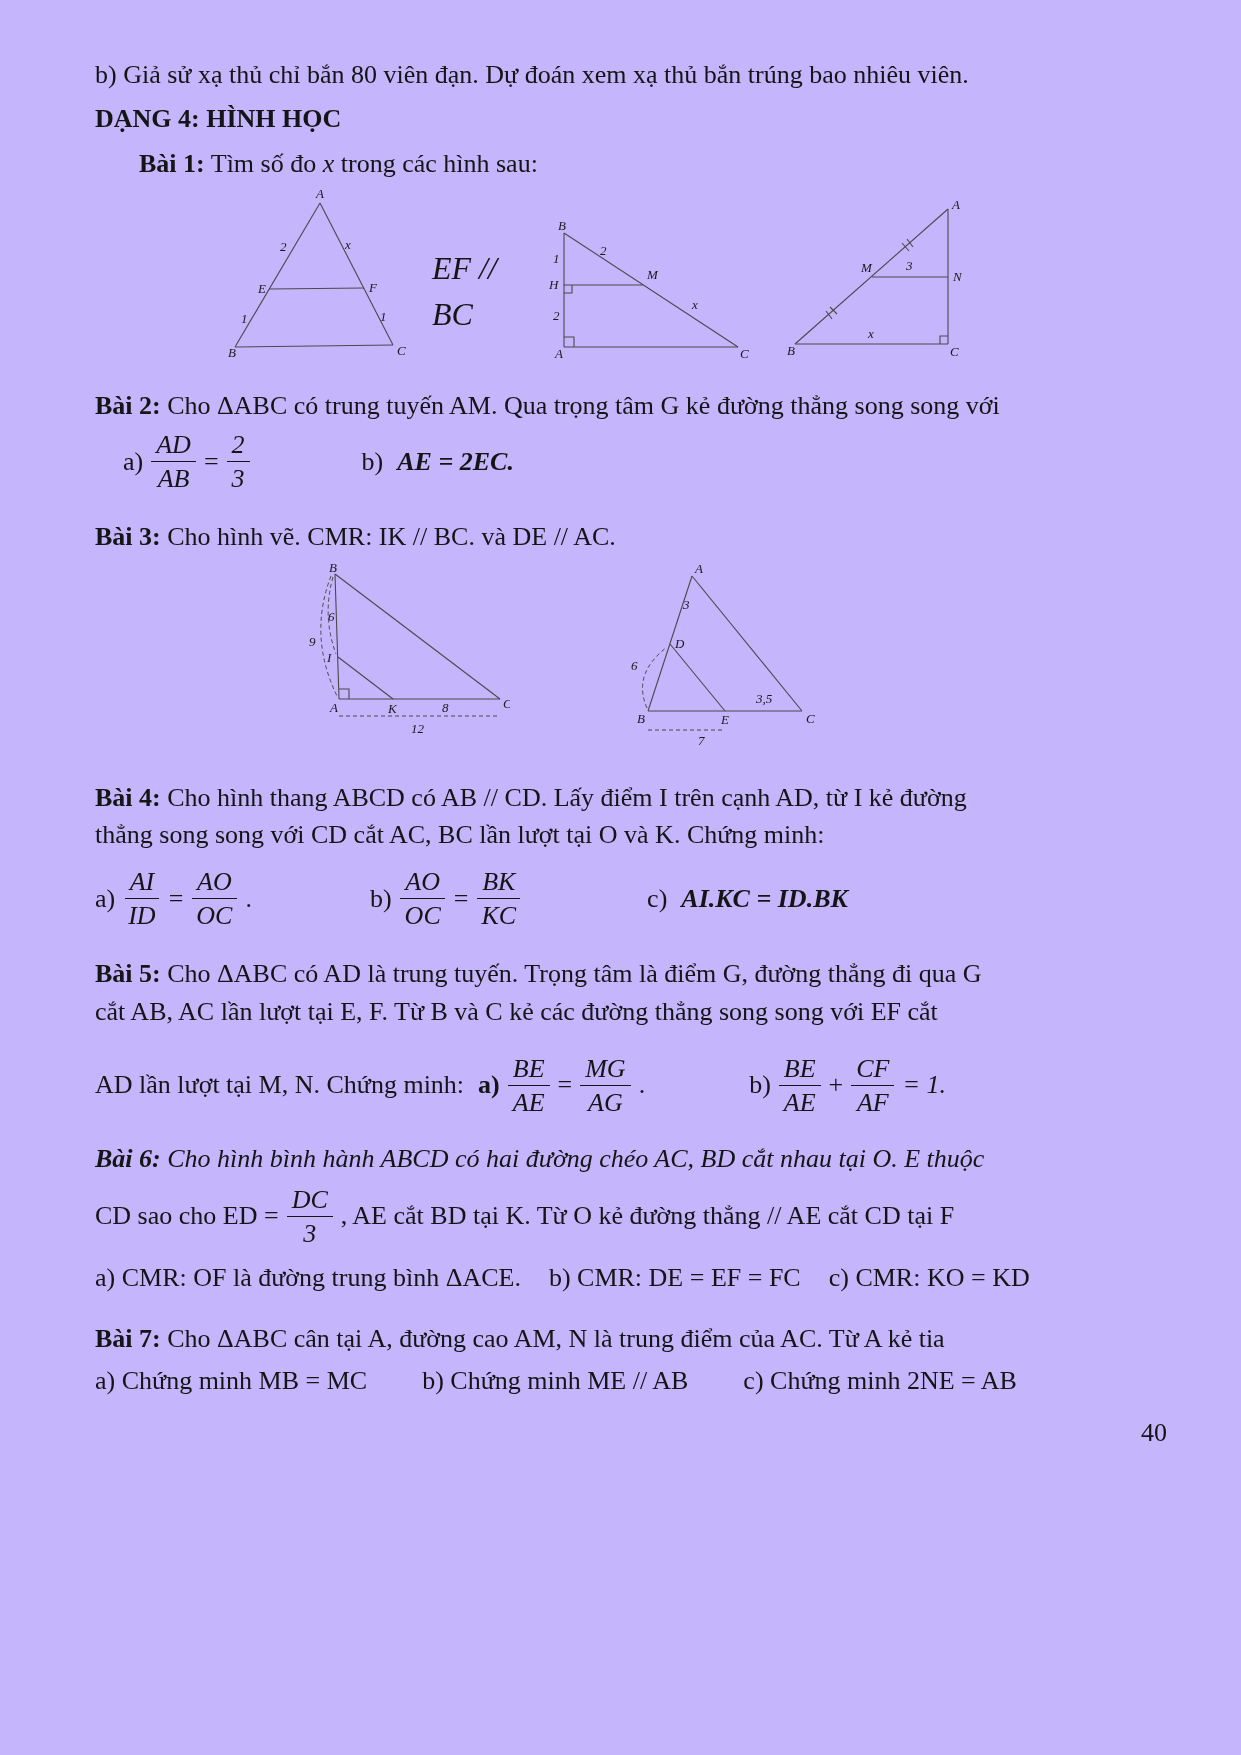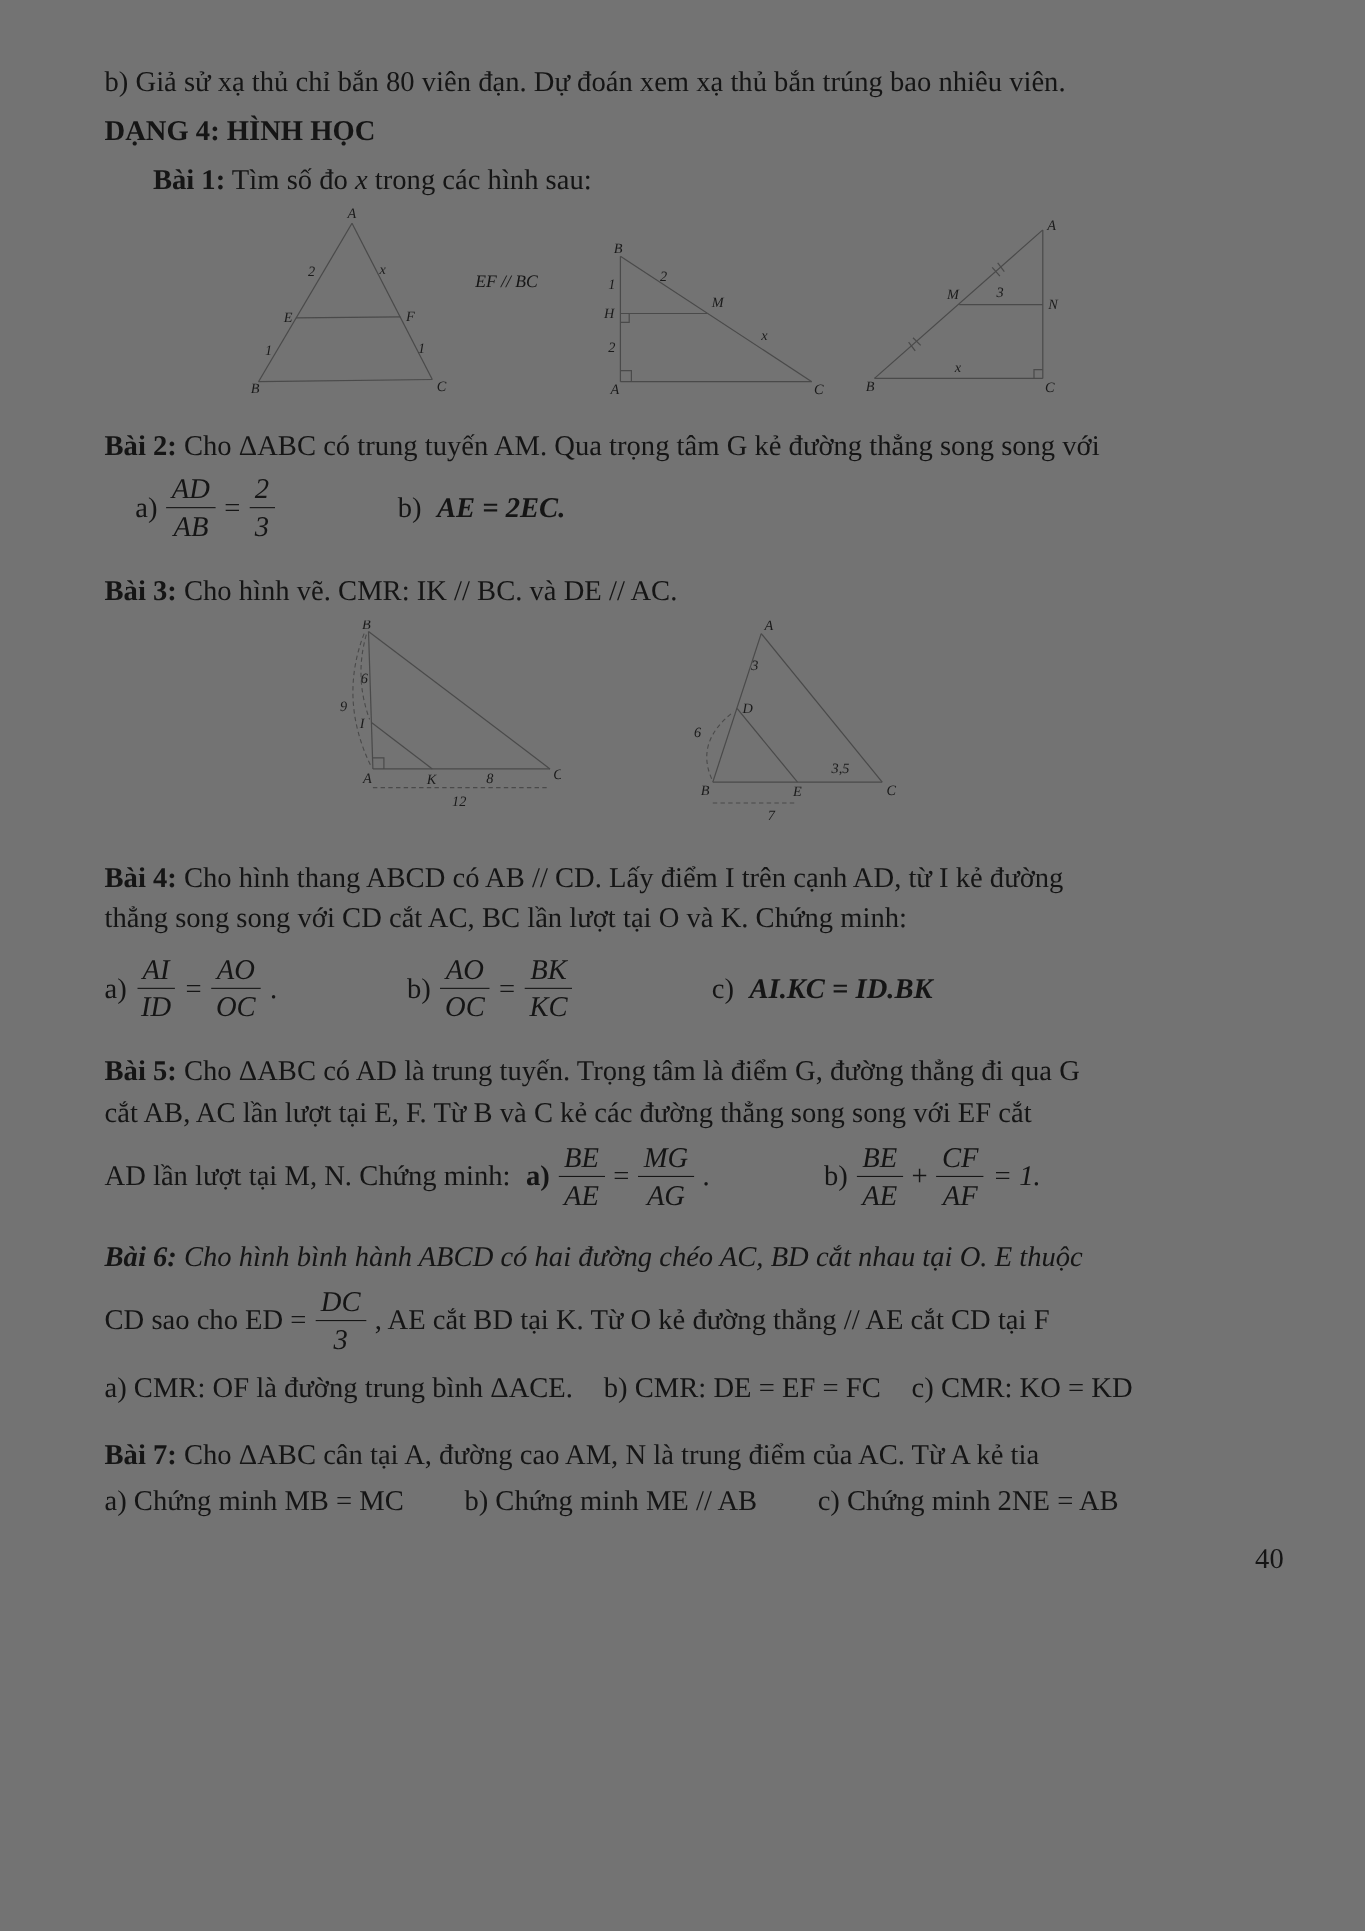--- a/index.html
+++ b/index.html
@@ -1,49 +1,49 @@
 <!DOCTYPE html>
 <html><head>
 <meta charset="utf-8">
 <style>
   html,body{margin:0;padding:0;background:#ffffff;}
   .page{
-    width:1241px;height:1755px;box-sizing:border-box;background:#737373;color:#151515;
+    width:1241px;height:1755px;box-sizing:border-box;background:#c4b5fd;color:#151515;
     font-family:"Liberation Serif",serif;font-size:26px;line-height:1.45;
     padding:56px 70px 0 95px;position:relative;overflow:hidden;
   }
   p{margin:0;}
   b{font-weight:bold;}
   .bold{font-weight:bold;}
   .it{font-style:italic;}
   .line{white-space:nowrap;}
   .mrow{display:flex;align-items:center;white-space:nowrap;}
   .group{display:inline-flex;align-items:center;}
   .frac{display:inline-flex;flex-direction:column;align-items:center;font-style:italic;line-height:1.12;margin:3px 8px;}
   .frac .num{padding:0 5px 2px;border-bottom:1.6px solid #151515;}
   .frac .den{padding:2px 5px 0;}
   .gs{margin-left:14px;font-weight:bold;} .gm{margin-left:28px;} .gl{margin-left:104px;} .gxl{margin-left:118px;} .gmd{margin-left:55px;}
   .fig-row{display:flex;align-items:flex-start;}
   .row1{margin-top:6px;}
   .row2{margin-top:8px;}
   .fig1{margin-left:130px;}
-  .fig-note{font-style:italic;font-size:16px;margin-top:56px;margin-left:12px;width:100px;}
+  .fig-note{font-style:italic;font-size:32px;margin-top:56px;margin-left:12px;width:100px;}
   .fig2{margin-left:14px;margin-top:32px;}
   .fig3{margin-left:34px;margin-top:8px;}
   .figD{margin-left:210px;}
   .figE{margin-left:120px;}
   .mt-heading{margin-top:6px;}
   .mt-bai1{margin-top:8px;margin-left:44px;}
   .mt-bai2{margin-top:26px;}
   .mt-bai2m{margin-top:2px;}
   .mt-bai3{margin-top:22px;}
   .mt-bai4{margin-top:30px;}
   .mt-bai4m{margin-top:10px;}
   .mt-bai5{margin-top:22px;}
-  .mt-bai5m{margin-top:4px;}
+  .mt-bai5m{margin-top:20px;}
   .mt-bai6{margin-top:20px;font-style:italic;}
   .mt-bai6m{margin-top:4px;}
   .mt-bai6abc{margin-top:8px;}
   .mt-bai7{margin-top:24px;}
   .mt-bai7abc{margin-top:4px;}
   .page-number{text-align:right;margin-top:14px;padding-right:4px;}
   svg{display:block;}
   svg text{font-family:"Liberation Serif",serif;font-style:italic;font-size:13px;fill:#1a1a1a;}
   svg .sk{stroke:#4a4a4a;stroke-width:1.1;fill:none;}
   svg .dash{stroke:#4a4a4a;stroke-width:1;fill:none;stroke-dasharray:4 3;}

